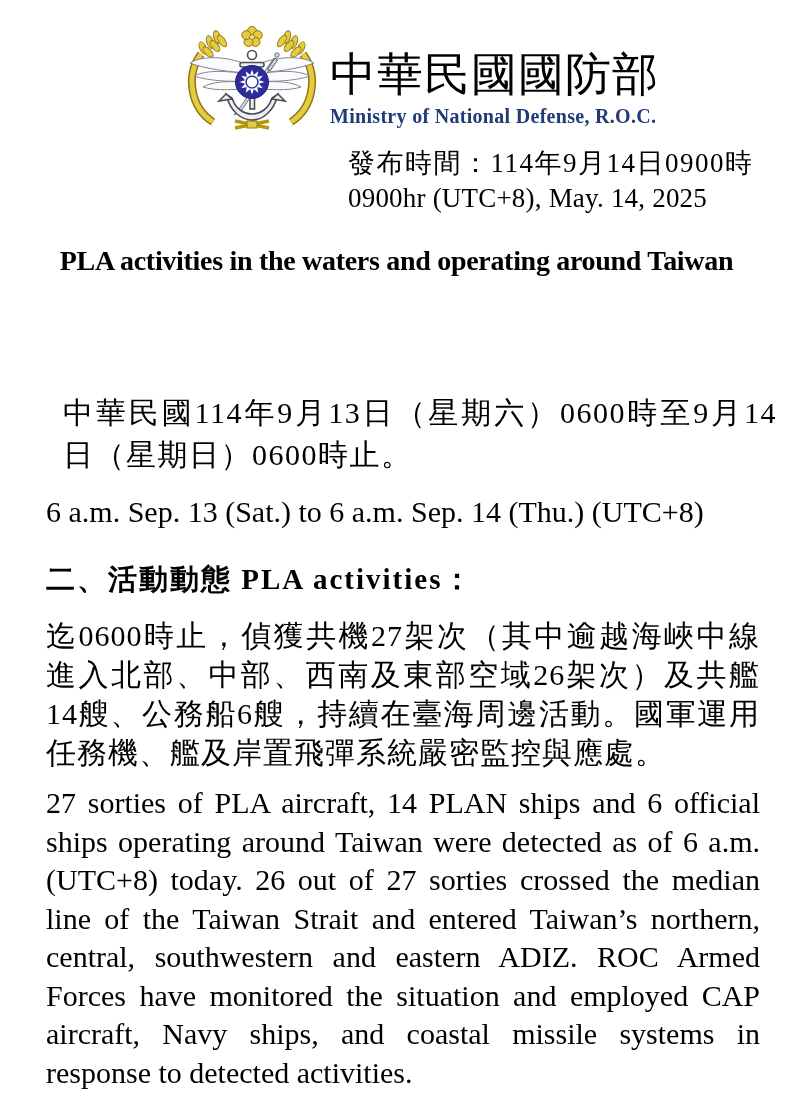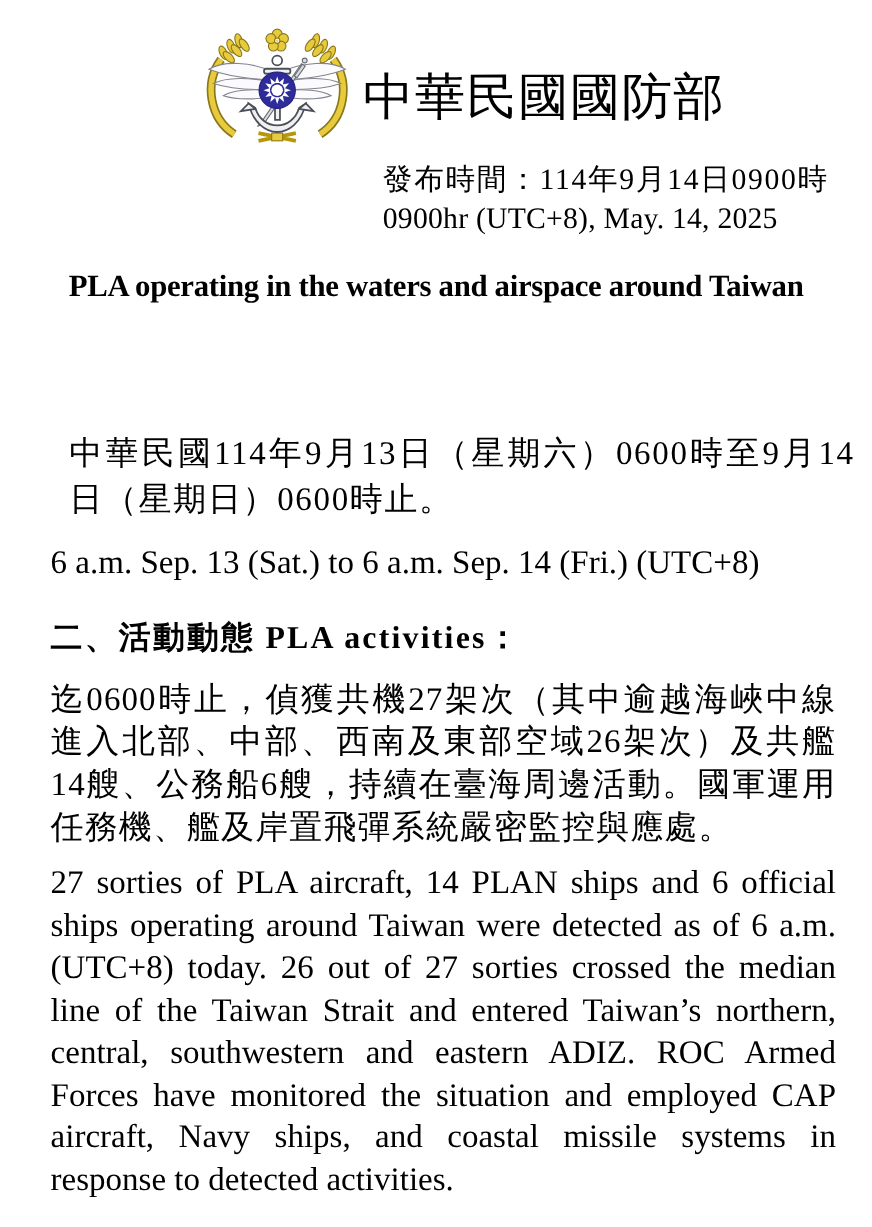--- a/index.html
+++ b/index.html
@@ -113,32 +113,33 @@
           <circle cx="78.5" cy="17.9" r="4.5"></circle>
           <circle cx="71.5" cy="17.9" r="4.5"></circle>
           <circle cx="69.3" cy="11.1" r="4.5"></circle>
           <circle cx="75" cy="13" r="2.4" fill="#FFFFFF"></circle>
           <circle cx="75" cy="13" r="1" fill="#E8CB3C" stroke="none"></circle>
         </g>
       </svg>
     </div>
     <div class="agency">
       <div class="agency-zh">中華民國國防部</div>
+      <div class="agency-en">Ministry of National Defense, R.O.C.</div>
     </div>
   </div>
 
   <div class="release">
     <div class="release-zh">發布時間：114年9月14日0900時</div>
     <div class="release-en">0900hr (UTC+8), May. 14, 2025</div>
   </div>
 
   <div class="doc-title">
-    <div class="title-en">PLA operating in the waters and airspace around Taiwan</div>
+    <div class="title-en">PLA activities in the waters and operating around Taiwan</div>
   </div>
 
   <p class="body-zh date">中華民國114年9月13日（星期六）0600時至9月14日（星期日）0600時止。</p>
-  <p class="body-en date">6 a.m. Sep. 13 (Sat.) to 6 a.m. Sep. 14 (Fri.) (UTC+8)</p>
+  <p class="body-en date">6 a.m. Sep. 13 (Sat.) to 6 a.m. Sep. 14 (Thu.) (UTC+8)</p>
 
   <h2 class="h-sec h-sec2">二、活動動態 PLA activities：</h2>
   <p class="body-zh act">迄0600時止，偵獲共機27架次（其中逾越海峽中線進入北部、中部、西南及東部空域26架次）及共艦14艘、公務船6艘，持續在臺海周邊活動。國軍運用任務機、艦及岸置飛彈系統嚴密監控與應處。</p>
   <p class="body-en act">27 sorties of PLA aircraft, 14 PLAN ships and 6 official ships operating around Taiwan were detected as of 6 a.m. (UTC+8) today. 26 out of 27 sorties crossed the median line of the Taiwan Strait and entered Taiwan’s northern, central, southwestern and eastern ADIZ. ROC Armed Forces have monitored the situation and employed CAP aircraft, Navy ships, and coastal missile systems in response to detected activities.</p>
 
 </div>
 
 </body></html>

